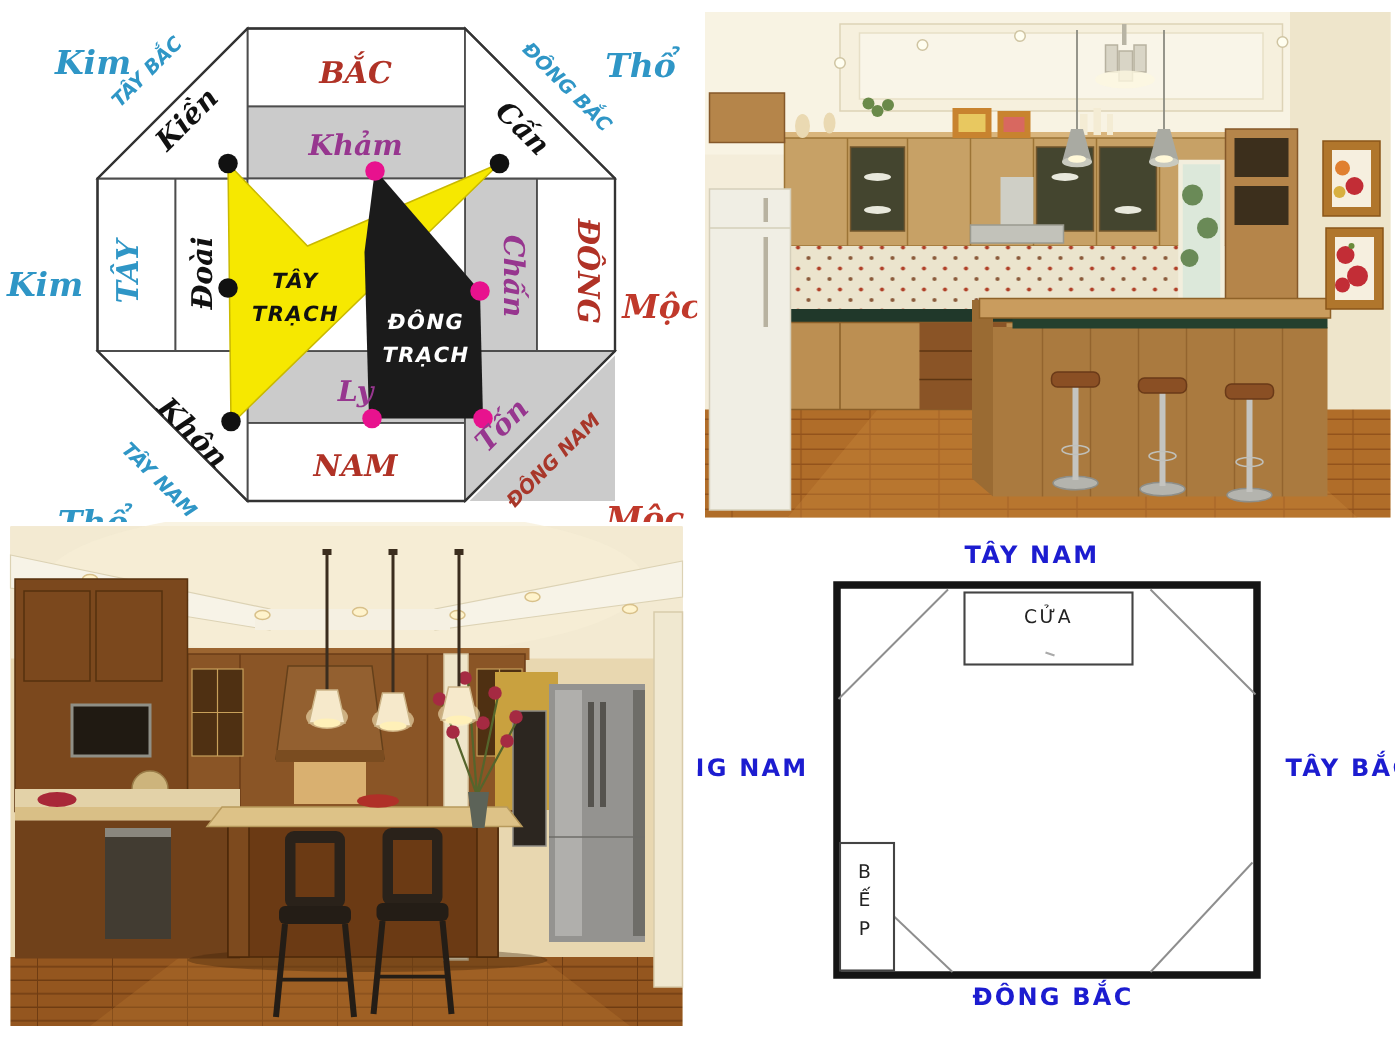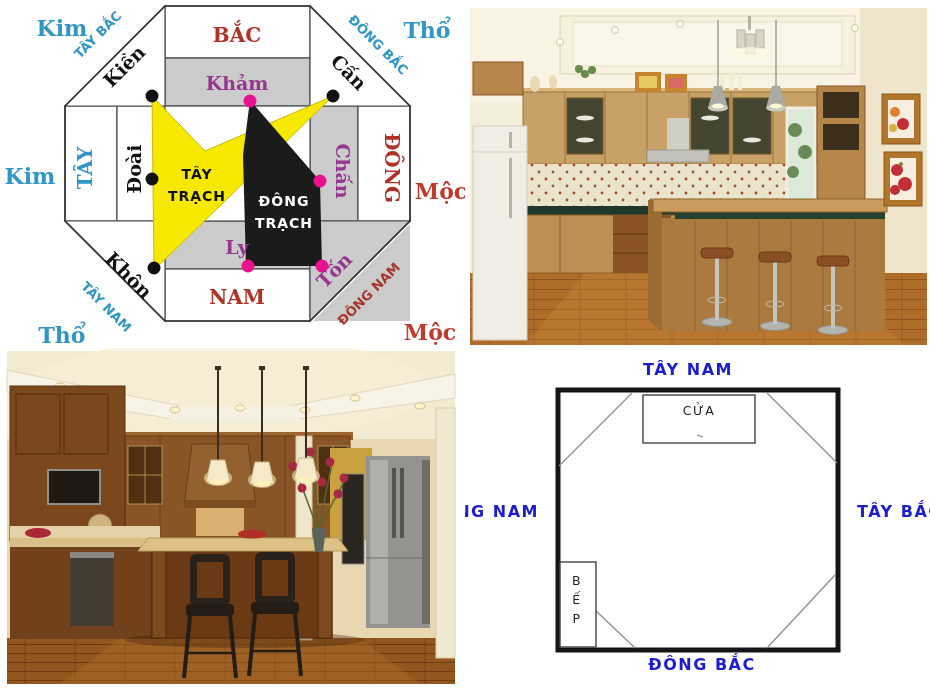--- a/index.html
+++ b/index.html
@@ -1,19 +1,19 @@
 <!DOCTYPE html>
 <html><head>
 <meta charset="utf-8">
 <style>
   html,body{margin:0;padding:0;background:#fff;}
   body{width:930px;height:696px;position:relative;overflow:hidden;
        font-family:"DejaVu Sans",sans-serif;}
   .quad{position:absolute;width:465px;height:348px;overflow:hidden;background:#fff;}
-  #q-bagua{left:0;top:3px;}
+  #q-bagua{left:0;top:16px;font-style:italic;}
   #q-kitchen-render{left:465px;top:0;}
   #q-kitchen-classic{left:0;top:348px;}
   #q-floorplan{left:465px;top:348px;}
   svg{display:block;}
   svg text{text-anchor:middle;}
   .t-el   {font-family:"DejaVu Serif",serif;font-weight:bold;font-size:22px;}
   .t-card {font-family:"DejaVu Serif",serif;font-weight:bold;font-size:20px;}
   .t-tri  {font-family:"DejaVu Serif",serif;font-weight:bold;font-size:19px;}
   .t-diag {font-family:"DejaVu Sans",sans-serif;font-weight:bold;font-size:13px;}
   .t-house{font-family:"DejaVu Sans",sans-serif;font-weight:bold;font-size:14px;letter-spacing:1px;}

